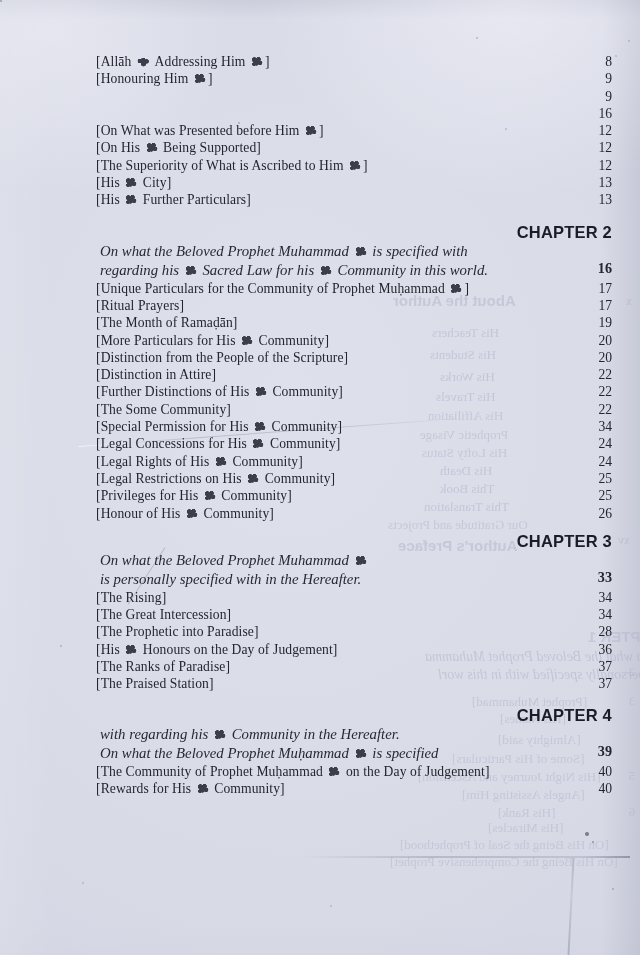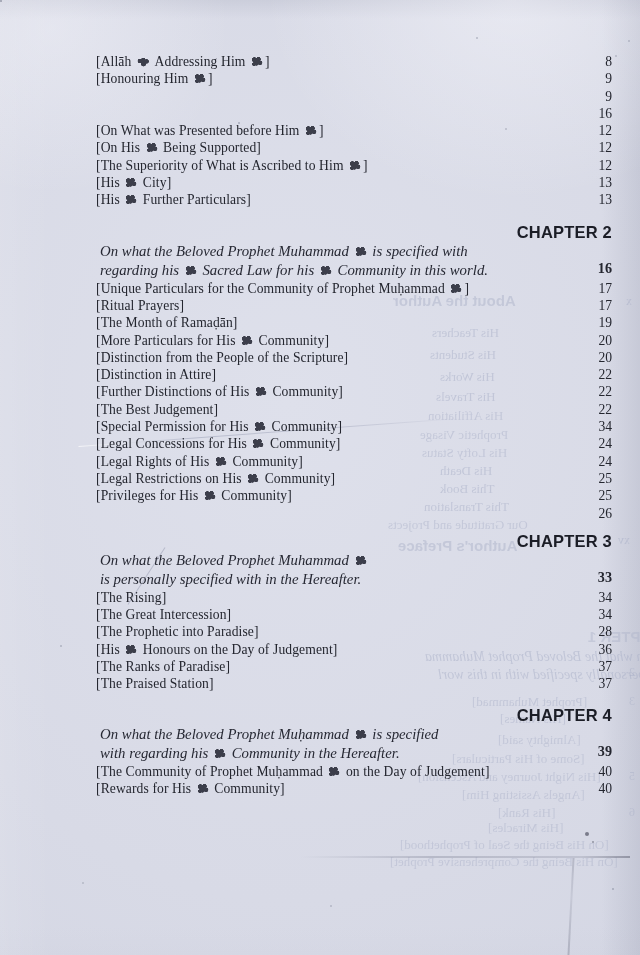--- a/index.html
+++ b/index.html
@@ -199,21 +199,21 @@
           </div>
           <div class="toc-row">
             <span class="lbl">[Distinction in Attire]</span>
             <span class="pg">22</span>
           </div>
           <div class="toc-row">
             <span class="lbl">[Further Distinctions of His <span class="hon"></span> Community]</span>
             <span class="pg">22</span>
           </div>
           <div class="toc-row">
-            <span class="lbl">[The Best Judgement]</span>
+            <span class="lbl">[The Some Community]</span>
             <span class="pg">22</span>
           </div>
           <div class="toc-row">
             <span class="lbl">[Special Permission for His <span class="hon"></span> Community]</span>
             <span class="pg">34</span>
           </div>
           <div class="toc-row">
             <span class="lbl">[Legal Concessions for His <span class="hon"></span> Community]</span>
             <span class="pg">24</span>
           </div>
@@ -223,20 +223,21 @@
           </div>
           <div class="toc-row">
             <span class="lbl">[Legal Restrictions on His <span class="hon"></span> Community]</span>
             <span class="pg">25</span>
           </div>
           <div class="toc-row">
             <span class="lbl">[Privileges for His <span class="hon"></span> Community]</span>
             <span class="pg">25</span>
           </div>
           <div class="toc-row">
+            <span class="lbl">[Honour of His <span class="hon"></span> Community]</span>
             <span class="pg">26</span>
           </div>
         </div>
       </div>
       <div class="chapter m-ch3">
         <h2 class="ch-head">CHAPTER 3</h2>
         <div class="ch-desc">
           <div>On what the Beloved Prophet Muhammad <span class="hon"></span></div>
           <div>is personally specified with in the Hereafter.</div>
           <span class="ch-pg">33</span>
@@ -264,22 +265,22 @@
           </div>
           <div class="toc-row">
             <span class="lbl">[The Praised Station]</span>
             <span class="pg">37</span>
           </div>
         </div>
       </div>
       <div class="chapter m-ch4">
         <h2 class="ch-head">CHAPTER 4</h2>
         <div class="ch-desc">
+          <div>with regarding his <span class="hon"></span> Community in the Hereafter.</div>
           <div>On what the Beloved Prophet Muḥammad <span class="hon"></span> is specified</div>
-          <div>with regarding his <span class="hon"></span> Community in the Hereafter.</div>
           <span class="ch-pg">39</span>
         </div>
         <div class="toc-list ch-entries">
           <div class="toc-row">
             <span class="lbl">[The Community of Prophet Muḥammad <span class="hon"></span> on the Day of Judgement]</span>
             <span class="pg">40</span>
           </div>
           <div class="toc-row">
             <span class="lbl">[Rewards for His <span class="hon"></span> Community]</span>
             <span class="pg">40</span>

